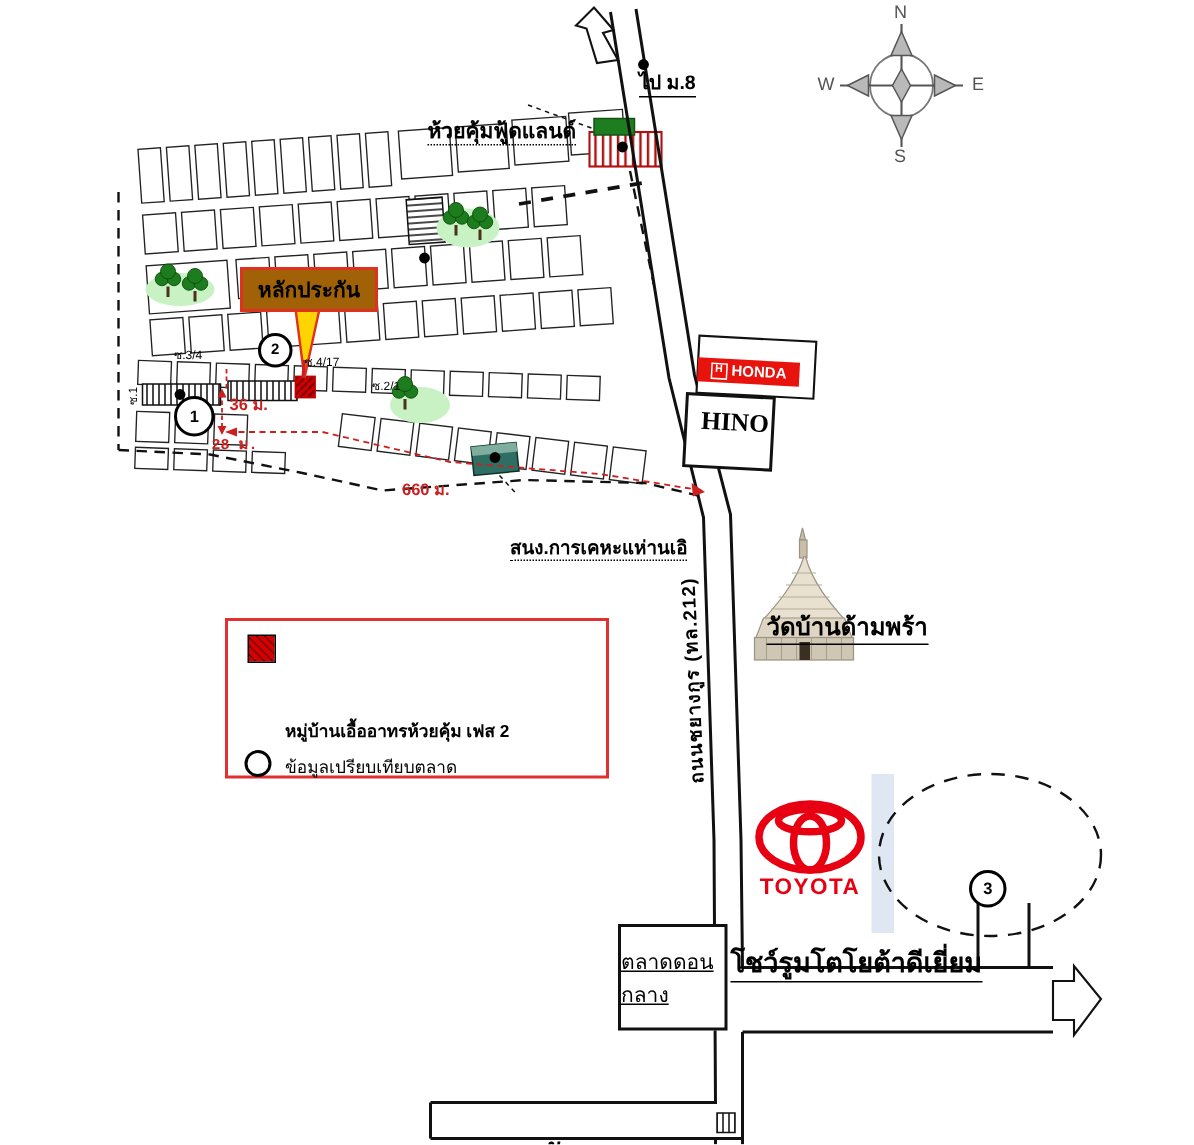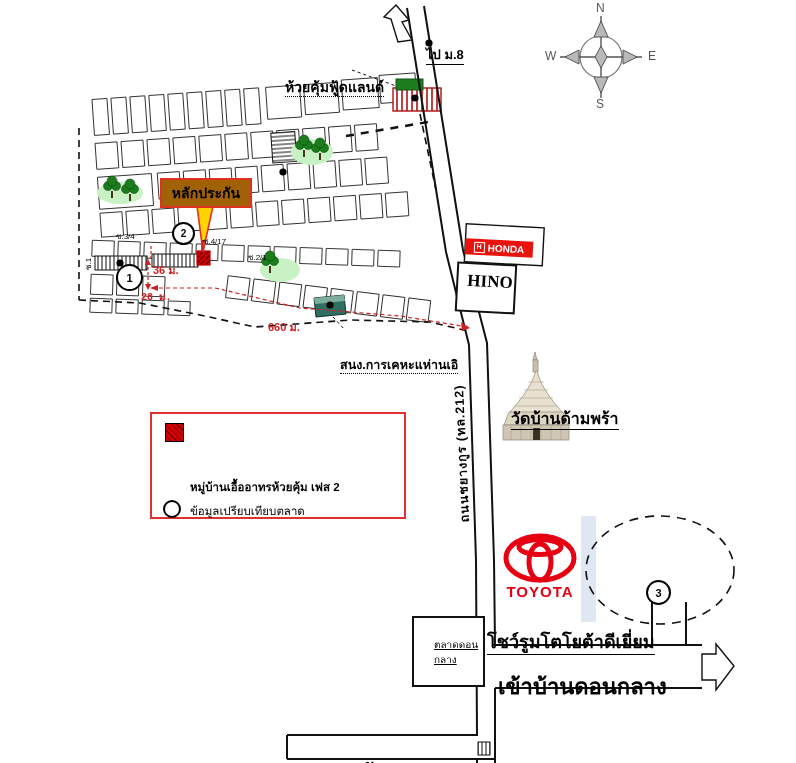--- a/index.html
+++ b/index.html
@@ -26,21 +26,21 @@
   #honda-banner{position:absolute;left:465px;top:240px;width:68px;height:16px;z-index:3;background:#e8130d;
         color:#fff;display:flex;align-items:center;justify-content:center;gap:3px;font-weight:bold;
         font-size:10px;transform:rotate(3deg);}
   #honda-h{width:9px;height:9px;border:1px solid #fff;font-size:7px;line-height:8px;text-align:center;font-weight:bold;}
   #hino-label{position:absolute;left:461px;top:272px;width:58px;z-index:3;text-align:center;
         font-family:"Liberation Serif",serif;font-weight:bold;font-size:17px;transform:rotate(3deg);}
   #road212-label{position:absolute;left:474px;top:506px;height:16px;z-index:3;transform-origin:0 100%;
         transform:rotate(-92.5deg);font-size:12.5px;font-weight:bold;letter-spacing:1px;}
   #market-box{position:absolute;left:412px;top:616px;width:69px;height:67px;z-index:3;border:2px solid #111;
         background:#fff;display:flex;align-items:center;justify-content:center;}
-  #market-label{font-size:10px;text-decoration:underline;margin-left:20px;}
+  #market-label{font-size:14px;text-decoration:underline;}
   #toyota-text{position:absolute;left:500px;top:583px;width:80px;z-index:3;text-align:center;
         color:#e60012;font-weight:bold;font-size:15px;letter-spacing:1px;}
 </style>
 </head>
 <body>
 
 <div id="stage">
 
 <svg id="map-svg" width="796" height="763" viewBox="0 0 796 763">
   <defs>
@@ -322,21 +322,20 @@
   <div id="legend-circle"></div>
   <div class="legend-line" style="top:88px;">ข้อมูลเปรียบเทียบตลาด</div>
 </div>
 
 <div id="toyota-text">TOYOTA</div>
 <div class="lbl b u" style="left:487px;top:604px;font-size:18px;">โชว์รูมโตโยต้าดีเยี่ยม</div>
 
 <div id="market-box">
   <span id="market-label">ตลาดดอนกลาง</span>
 </div>
-<div class="lbl b" style="left:498px;top:646px;font-size:22px;z-index:3;">เข้าบ้านดอนกลาง</div>
 <div class="lbl b" style="left:330px;top:732px;font-size:20px;">ถ.คลังอาวุธ</div>
 
 <div class="lbl" style="left:596px;top:2px;font-size:12px;color:#555;">N</div>
 <div class="lbl" style="left:545px;top:50px;font-size:12px;color:#555;">W</div>
 <div class="lbl" style="left:648px;top:50px;font-size:12px;color:#555;">E</div>
 <div class="lbl" style="left:596px;top:98px;font-size:12px;color:#555;">S</div>
 
 </div>
 
 </body></html>

